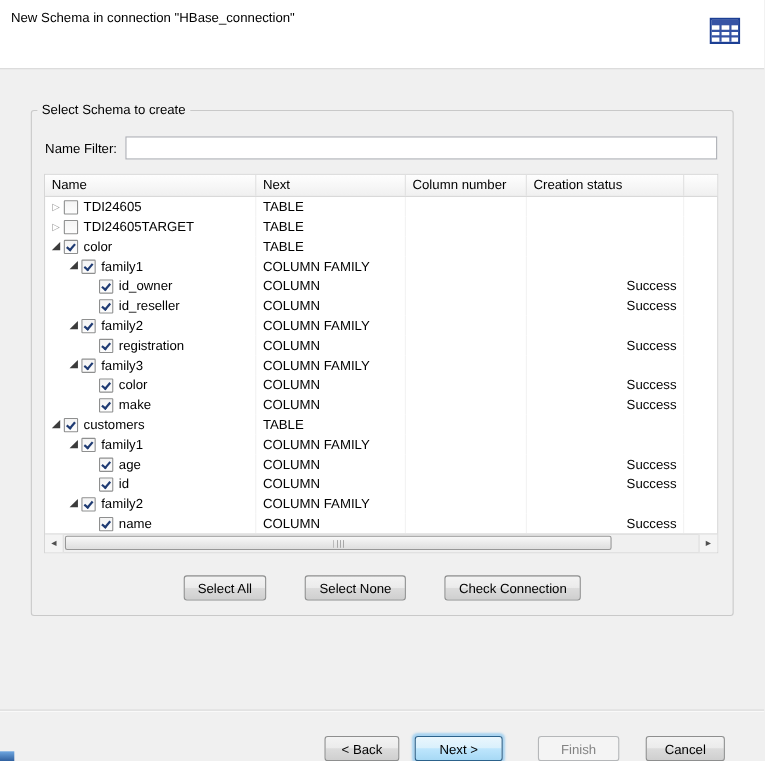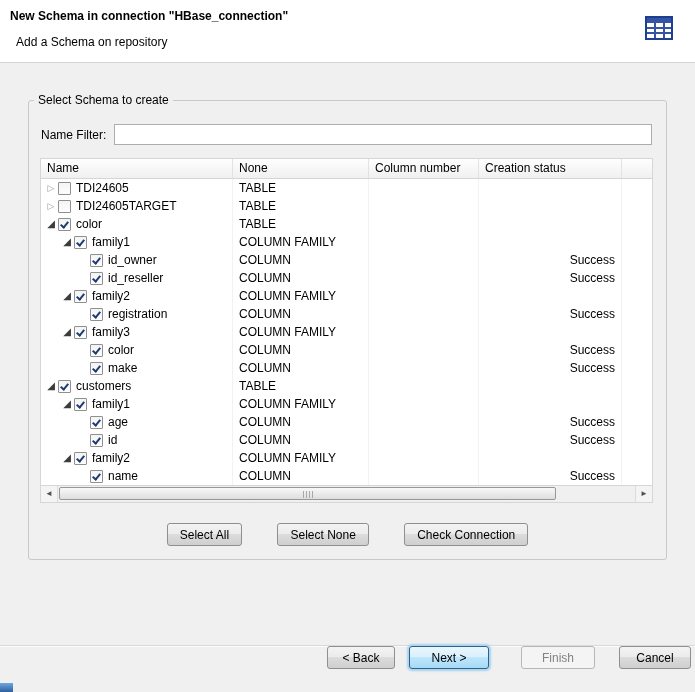--- a/index.html
+++ b/index.html
@@ -5,21 +5,21 @@
   html,body { margin:0; padding:0; background:#f0f0f0; }
   * { box-sizing:border-box; }
   .wizard {
     position:relative; width:695px; height:692px; background:#f0f0f0;
     font-family:"Liberation Sans", sans-serif; font-size:12px; color:#000;
     overflow:hidden;
   }
 
   
   .header { position:absolute; top:0; left:0; right:0; height:63px; background:#fff; border-bottom:1px solid #d4d4d4; }
-  .header .title { position:absolute; left:10px; top:9px; font-weight:bold; }
+  .header .title { position:absolute; left:10px; top:9px; font-weight:normal; }
   .header .subtitle { position:absolute; left:16px; top:35px; }
   .header-icon { position:absolute; right:22px; top:16px; width:28px; height:24px; }
 
   
   .group {
     position:absolute; left:28px; top:100px; width:639px; height:460px;
     border:1px solid #c9c9c9; border-radius:3px;
   }
   .group-title { position:absolute; left:5px; top:-8px; background:#f0f0f0; padding:0 4px; }
 
@@ -83,21 +83,21 @@
     border:1px solid #8e8f8f; border-radius:3px;
     background:linear-gradient(#f3f3f3 0%,#ebebeb 49%,#dcdcdc 50%,#cfcfcf 100%);
   }
   .group-buttons { position:absolute; left:0; right:0; top:422px; text-align:center; }
   .group-buttons .btn { margin:0 16px; }
 
   
   .footer {
     position:absolute; left:0; right:0; bottom:0; height:47px;
     border-top:1px solid #d9d9d9; box-shadow:inset 0 1px 0 #fbfbfb;
-    display:flex; align-items:flex-start; justify-content:flex-end; padding-right:4px;
+    display:flex; align-items:flex-end; justify-content:flex-end; padding-right:36px;
   }
   .btn-back { width:68px; margin-right:14px; }
   .btn-next {
     width:80px; margin-right:32px;
     border-color:#2c628b; box-shadow:0 0 2px 2px #a8d3f0;
     background:linear-gradient(#eaf6fd 0%,#d9f0fc 49%,#bee6fd 50%,#a7d9f5 100%);
   }
   .btn-finish { width:74px; margin-right:24px; color:#838383; border-color:#b5b7b9; background:#f4f4f4; }
   .btn-cancel { width:72px; }
 
@@ -106,41 +106,40 @@
     background:linear-gradient(#6ea6e0,#2f5f9e);
   }
 </style>
 </head>
 <body>
 
 <div class="wizard">
 
   <div class="header">
     <div class="title">New Schema in connection "HBase_connection"</div>
-    <div class="subtitle">Add a Schema on repository</div>
     <svg class="header-icon" viewBox="0 0 28 24">
       <rect x="1" y="1" width="26" height="22" fill="#ffffff" stroke="#1c3f94" stroke-width="2"></rect>
       <rect x="2" y="2" width="24" height="5" fill="#3653a4"></rect>
       <line x1="10" y1="2" x2="10" y2="22" stroke="#3653a4" stroke-width="2"></line>
       <line x1="19" y1="2" x2="19" y2="22" stroke="#3653a4" stroke-width="2"></line>
       <line x1="2" y1="12" x2="26" y2="12" stroke="#3653a4" stroke-width="2"></line>
       <line x1="2" y1="17" x2="26" y2="17" stroke="#3653a4" stroke-width="2"></line>
     </svg>
   </div>
 
   <div class="group">
     <div class="group-title">Select Schema to create</div>
 
     <div class="filter-label">Name Filter:</div>
     <input class="filter-input" type="text" value="" style="">
 
     <div class="tree-table">
       <div class="tt-head">
         <div class="hcell" style="width:192px">Name</div>
-        <div class="hcell" style="width:136px">None</div>
+        <div class="hcell" style="width:136px">Next</div>
         <div class="hcell right" style="width:110px">Column number</div>
         <div class="hcell right" style="width:143px">Creation status</div>
         <div class="hcell" style="flex:1;border-right:none"></div>
       </div>
 
       <div class="tt-body">
           <div class="tt-row">
     <div class="cell cell-name">
       <span class="indent" style="width: 3px;"></span>
       <span class="expander collapsed">▷</span>

